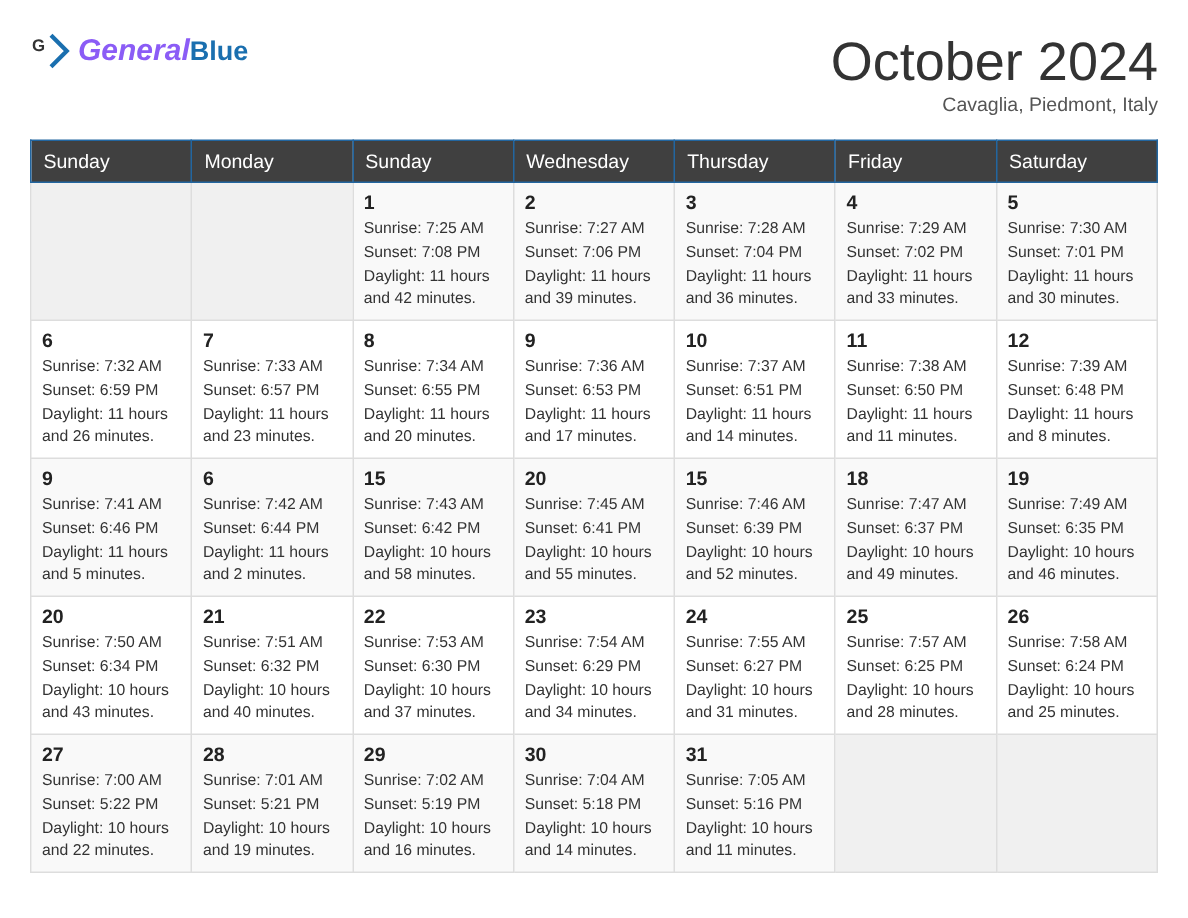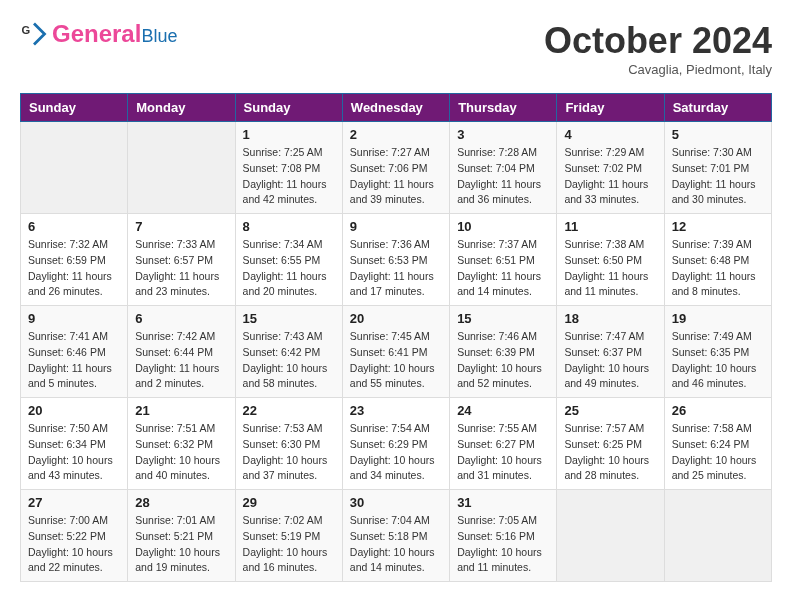--- a/index.html
+++ b/index.html
@@ -23,39 +23,39 @@
     }
     .logo-icon {
       width: 28px;
       height: 28px;
     }
     .title-section {
       text-align: right;
     }
     .main-title {
       font-size: 36px;
-      font-weight: bold;
+      font-weight: normal;
       color: #333;
     }
     .subtitle {
       font-size: 13px;
       color: #555;
     }
     .calendar {
       width: 100%;
       border-collapse: collapse;
       border: 1px solid #ccc;
     }
     .calendar th {
-      background-color: #701a75;
+      background-color: #404040;
       color: #fff;
       text-align: left;
       padding: 6px 8px;
       font-size: 13px;
-      font-weight: bold;
+      font-weight: normal;
       border: 1px solid #2266a0;
     }
     .calendar td {
       vertical-align: top;
       padding: 5px 7px;
       border: 1px solid #ddd;
       width: 107px;
       min-height: 80px;
       font-size: 11px;
       color: #333;
@@ -85,21 +85,21 @@
 </head>
 <body>
 
 <div class="header-section">
   <div class="logo">
     <svg class="logo-icon" viewBox="0 0 40 40">
       <text x="2" y="20" font-size="16" fill="#333" font-weight="bold">G</text>
       <path d="M20 5 L35 20 L20 35" fill="none" stroke="#1a6faf" stroke-width="4"></path>
     </svg>
     <div>
-      <span style="font-size:24px;font-weight:bold;color:#ec4899;">General</span><span style="font-size:18px;font-weight:normal;color:#1a6faf;">Blue</span>
+      <span style="font-size:20px;font-weight:bold;color:#8b5cf6;font-style:italic;">General</span><span style="font-size:18px;font-weight:bold;color:#1a6faf;">Blue</span>
     </div>
   </div>
   <div class="title-section">
     <div class="main-title">October 2024</div>
     <div class="subtitle">Cavaglia, Piedmont, Italy</div>
   </div>
 </div>
 
 <table class="calendar">
   <thead>

